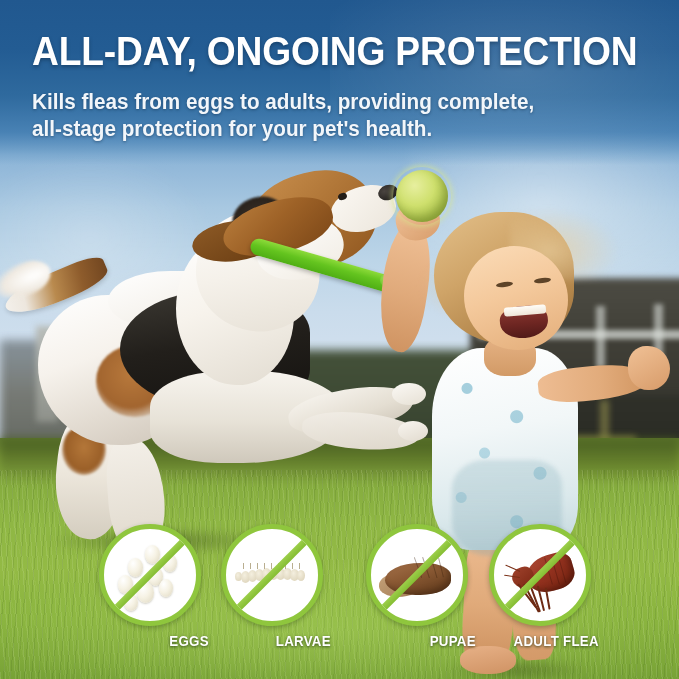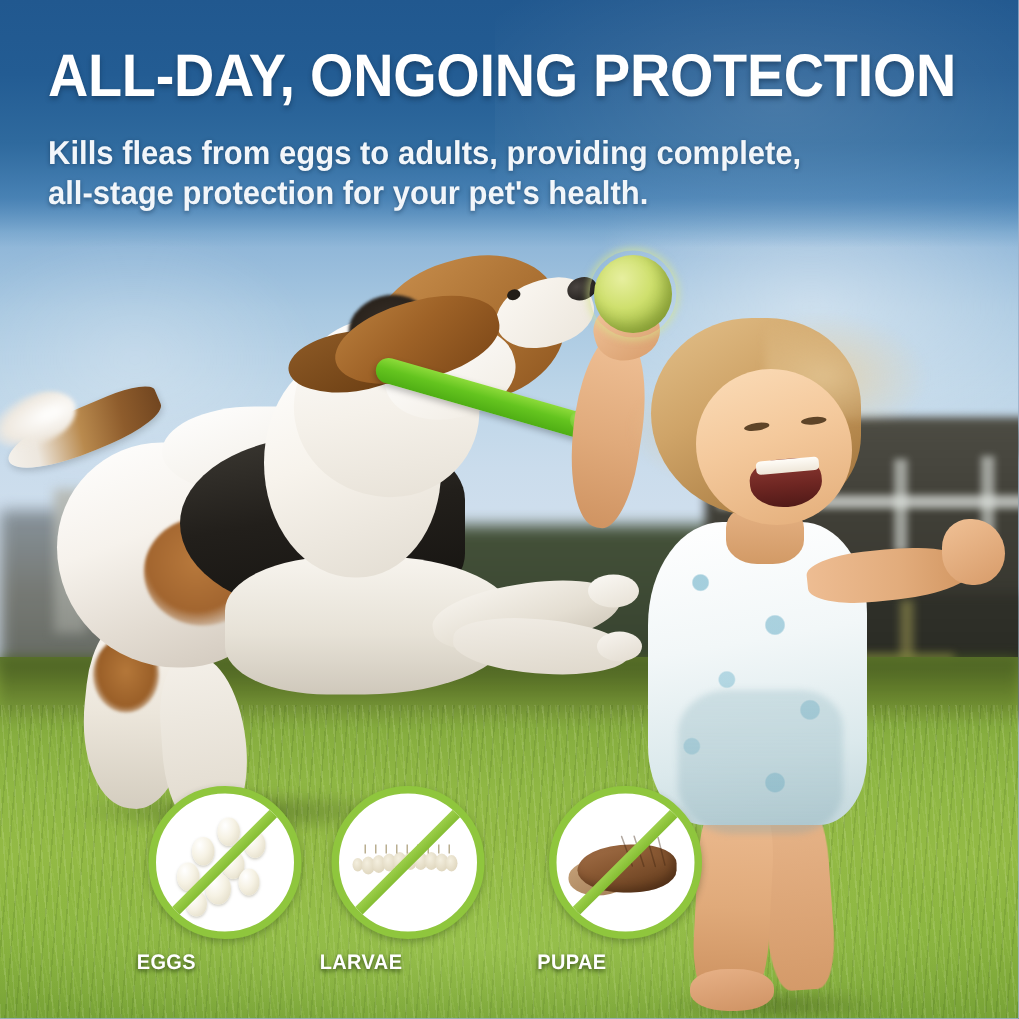--- a/index.html
+++ b/index.html
@@ -416,21 +416,21 @@
     transform:scaleX(.97);
     text-shadow:0 2px 2px rgba(70,100,20,.55),0 0 1px rgba(70,100,20,.5);
     white-space:nowrap;
   }
 
   
   .stages{
     position:absolute;left:0;top:524px;width:679px;height:120px;
   }
   .stage{
-    position:absolute;top:0;width:124px;text-align:left;
+    position:absolute;top:0;width:124px;text-align:right;
   }
   .circle{
     position:relative;margin:0 auto;
     width:92px;height:92px;border-radius:50%;
     background:#ffffff;
     border:5px solid #8fc63d;
     box-shadow:0 2px 5px rgba(20,40,10,.3);
     overflow:hidden;
   }
   .slash{
@@ -655,14 +655,32 @@
           <div class="larva-hair" style="left:43px;"></div>
           <div class="larva-hair" style="left:50px;"></div>
           <div class="larva-hair" style="left:57px;"></div>
           <div class="larva-hair" style="left:64px;"></div>
         </div>
         <div class="slash"></div>
       </div>
       <div class="stage-label">LARVAE</div>
     </div>
 
+    <div class="stage" style="left:478px;">
+      <div class="circle">
+        <div class="flea-body"></div>
+        <div class="flea-stripe" style="left:54px;top:28px;height:28px;transform:rotate(-16deg);"></div>
+        <div class="flea-stripe" style="left:61px;top:28px;height:28px;transform:rotate(-16deg);"></div>
+        <div class="flea-stripe" style="left:68px;top:30px;height:24px;transform:rotate(-16deg);"></div>
+        <div class="flea-head"></div>
+        <div class="flea-leg" style="left:24px;top:54px;width:30px;transform:rotate(52deg);"></div>
+        <div class="flea-leg" style="left:30px;top:54px;width:32px;transform:rotate(62deg);"></div>
+        <div class="flea-leg" style="left:36px;top:54px;width:30px;transform:rotate(70deg);"></div>
+        <div class="flea-leg" style="left:44px;top:56px;width:26px;transform:rotate(76deg);"></div>
+        <div class="flea-leg" style="left:52px;top:58px;width:22px;transform:rotate(80deg);"></div>
+        <div class="flea-ant" style="left:10px;top:42px;width:16px;transform:rotate(24deg);"></div>
+        <div class="flea-ant" style="left:10px;top:48px;width:16px;transform:rotate(8deg);"></div>
+        <div class="slash"></div>
+      </div>
+      <div class="stage-label">ADULT FLEA</div>
+    </div>
   </div>
 </div>
 
 </body></html>

